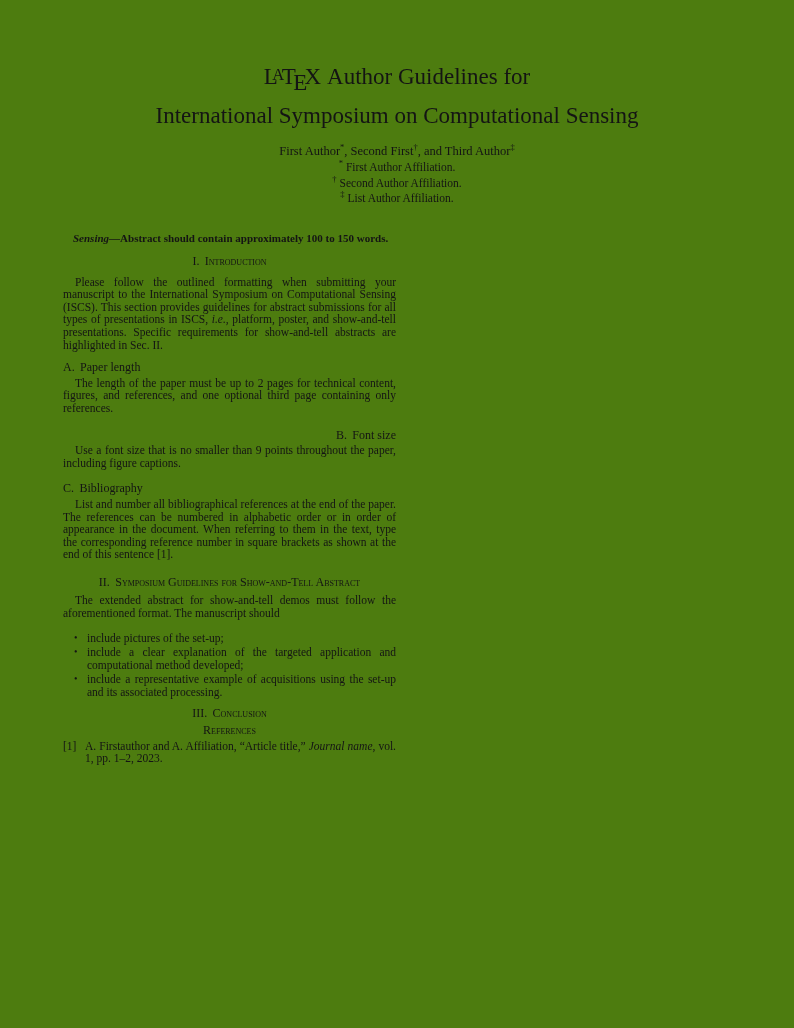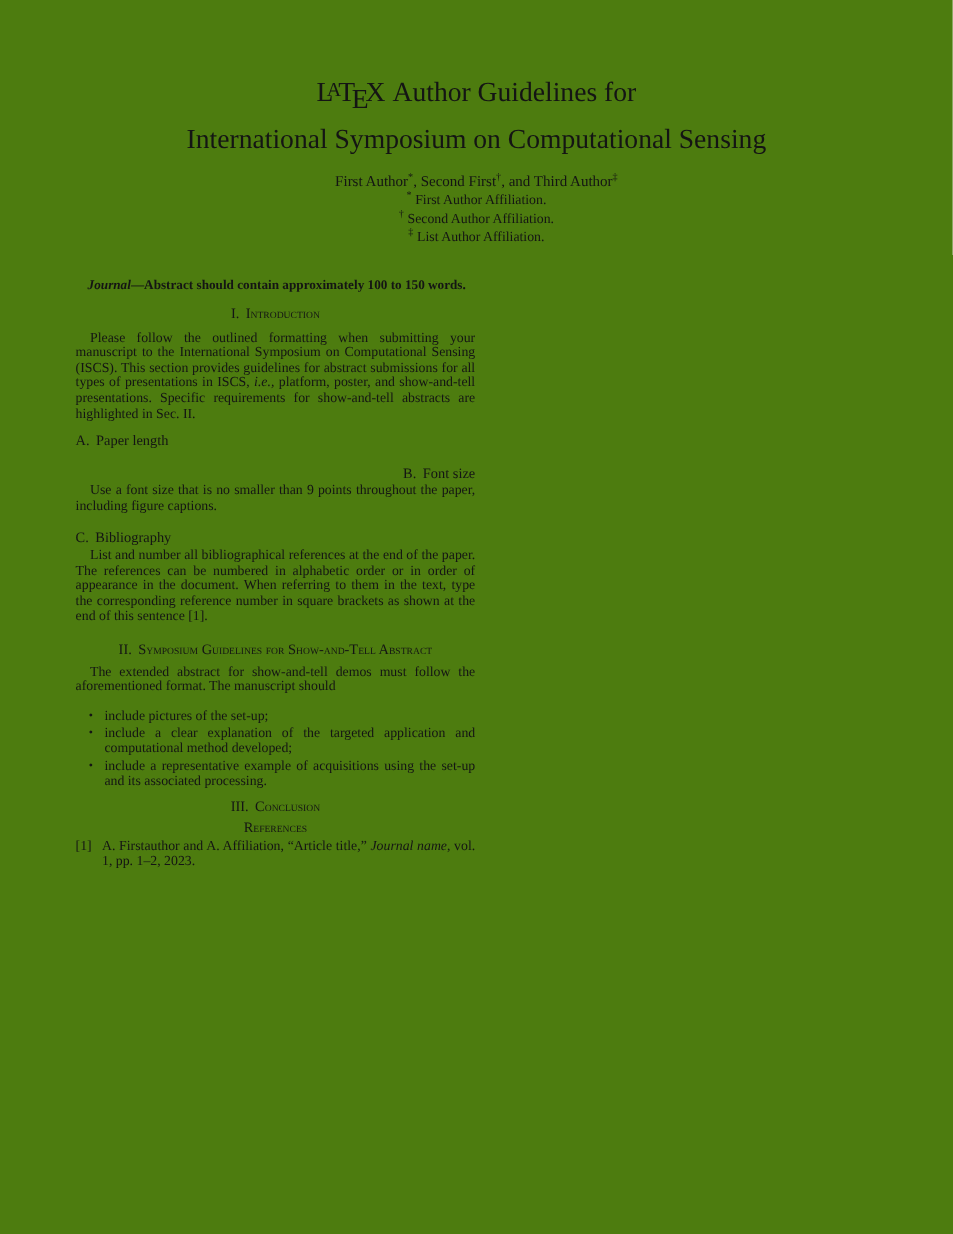--- a/index.html
+++ b/index.html
@@ -146,31 +146,32 @@
     <div class="affiliation-line">
       <sup>†</sup><span class="aff-text">Second Author Affiliation.</span>
     </div>
     <div class="affiliation-line">
       <sup>‡</sup><span class="aff-text">List Author Affiliation.</span>
     </div>
   </div>
 
   <div class="column">
 
-    <p class="abstract"><span class="abstract-label">Journal</span><span>—Abstract should contain approximately 100 to 150 words.</span></p>
+    <p class="abstract"><span class="abstract-label">Sensing</span><span>—Abstract should contain approximately 100 to 150 words.</span></p>
 
     <div class="sec-heading mt-h-intro">
       <span class="sec-num">I.</span><span>Introduction</span>
     </div>
 
     <p class="body-par mt-p-intro"><span>Please follow the outlined formatting when submitting your manuscript to the International Symposium on Computational Sensing (ISCS). This section provides guidelines for abstract submissions for all types of presentations in ISCS, </span><span class="italic">i.e.,</span><span> platform, poster, and show-and-tell presentations. Specific requirements for show-and-tell abstracts are highlighted in Sec. II.</span></p>
 
     <div class="subsec-heading mt-h-a">
       <span class="subsec-num">A.</span><span>Paper length</span>
     </div>
+    <p class="body-par">The length of the paper must be up to 2 pages for technical content, figures, and references, and one optional third page containing only references.</p>
 
     <div class="subsec-heading mt-h-b">
       <span class="subsec-num">B.</span><span>Font size</span>
     </div>
     <p class="body-par">Use a font size that is no smaller than 9 points throughout the paper, including figure captions.</p>
 
     <div class="subsec-heading mt-h-c">
       <span class="subsec-num">C.</span><span>Bibliography</span>
     </div>
     <p class="body-par">List and number all bibliographical references at the end of the paper. The references can be numbered in alphabetic order or in order of appearance in the document. When referring to them in the text, type the corresponding reference number in square brackets as shown at the end of this sentence [1].</p>

